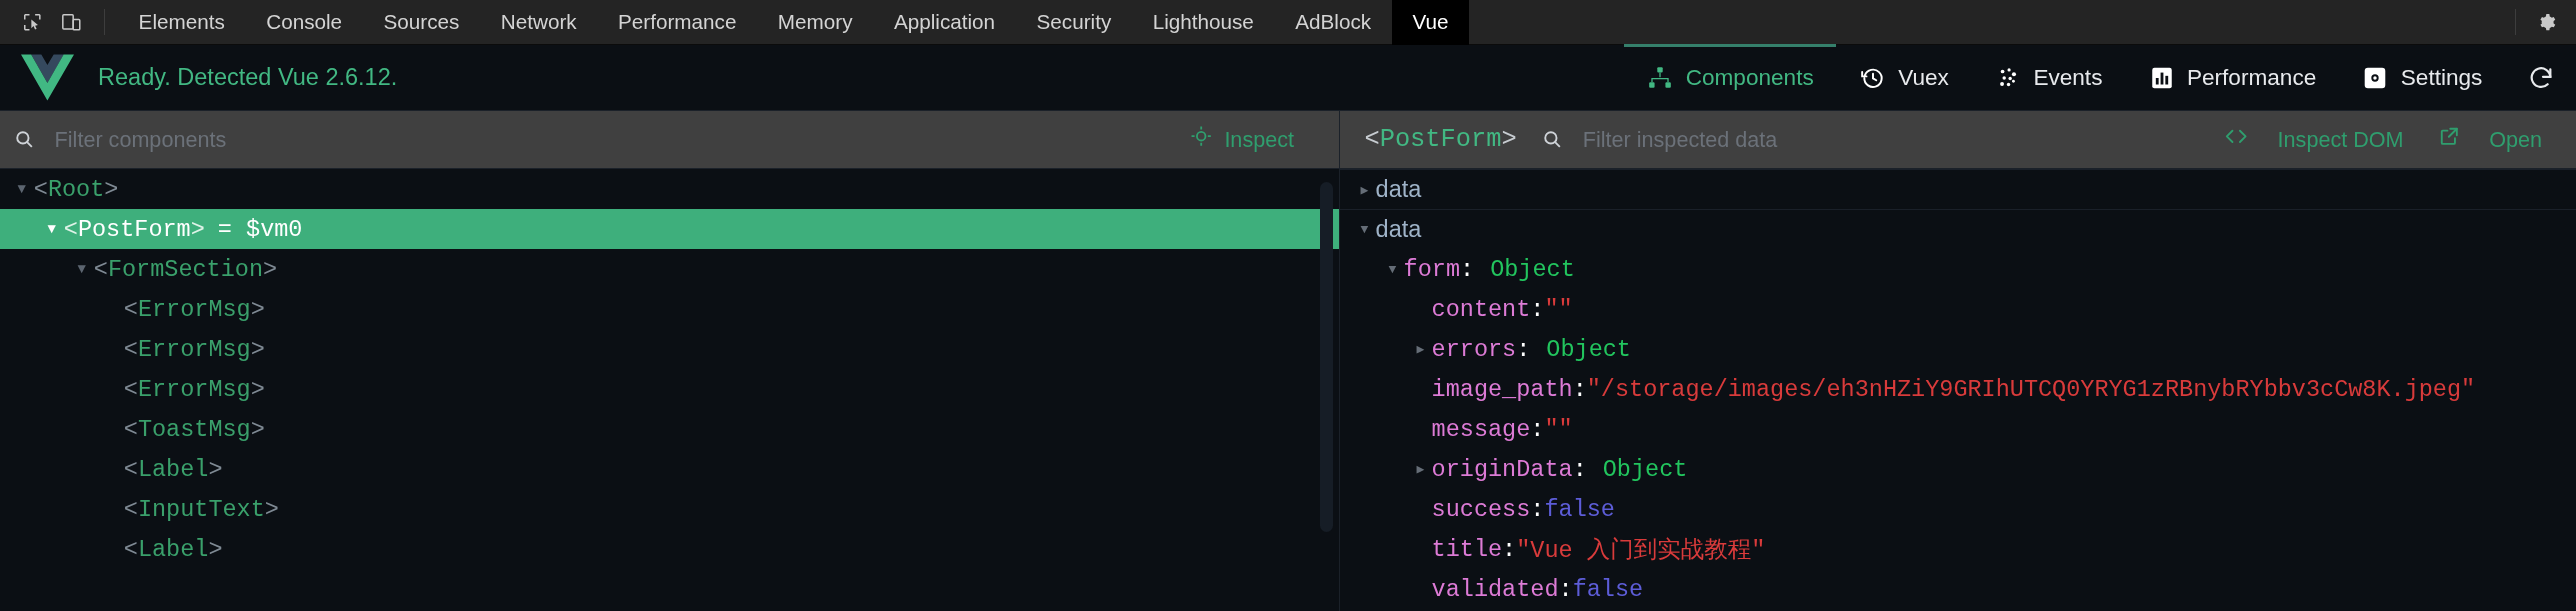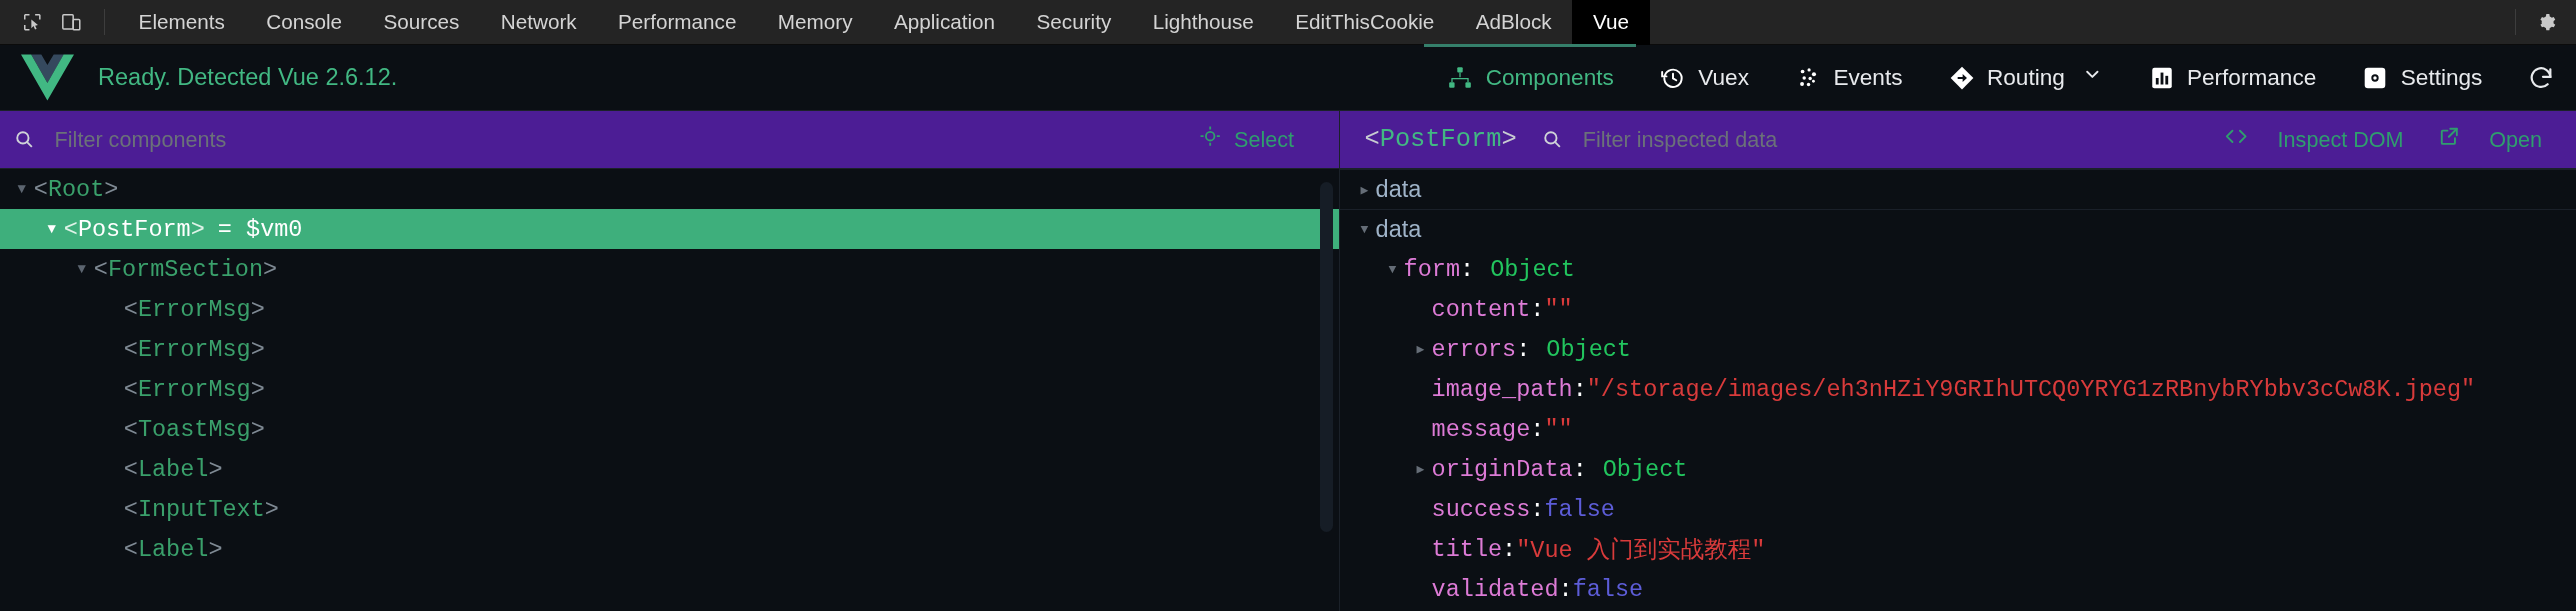--- a/index.html
+++ b/index.html
@@ -82,21 +82,21 @@
   .vue-tab .chev { margin-left: 5.6px; color: #e8eaed; }
   .vue-refresh {
     display: flex; align-items: center; justify-content: center;
     width: 71px; height: 66px; color: #e8eaed;
   }
 
   
   .vue-toolbar {
     display: flex; height: 58px;
     border-bottom: 0.9px solid #1b2129;
-    background: #4c1d95;
+    background: #404040;
   }
   .tb-left {
     width: 1340px; display: flex; align-items: center;
     border-right: 0.9px solid #1b2129; position: relative;
   }
   .tb-right { flex: 1; display: flex; align-items: center; position: relative; }
   .srch-ico { margin-left: 13px; color: #cfd3d8; display:flex; }
   .filter-input {
     background: transparent; border: 0; outline: 0;
     color: #d0d4d9; font-size: 21.6px;
@@ -195,21 +195,20 @@
   <div class="dt-tabs" id="dt-tabs">
       <div class="dt-tab">Elements</div>
       <div class="dt-tab">Console</div>
       <div class="dt-tab">Sources</div>
       <div class="dt-tab">Network</div>
       <div class="dt-tab">Performance</div>
       <div class="dt-tab">Memory</div>
       <div class="dt-tab">Application</div>
       <div class="dt-tab">Security</div>
       <div class="dt-tab">Lighthouse</div>
-      <div class="dt-tab">EditThisCookie</div>
       <div class="dt-tab">AdBlock</div>
       <div class="dt-tab active">Vue</div>
     </div>
   <div class="dt-spacer"></div>
   <div class="dt-right">
     <div class="dt-vdiv"></div>
     <div class="dt-icon-btn">
       <svg width="24.4" height="24.4" viewBox="0 0 24 24" fill="currentColor">
         <path d="M12 8.5a3.5 3.5 0 100 7 3.5 3.5 0 000-7zm0 5.2a1.7 1.7 0 110-3.4 1.7 1.7 0 010 3.4z"></path>
         <path d="M20.3 13.2l-.1-1.2.1-1.2 1.6-1.2-1.5-2.6-1.9.6a7.7 7.7 0 00-2-1.2L16.1 4h-3l-.4 2.4c-.7.3-1.4.7-2 1.2l-1.9-.6L7.3 9.6l1.6 1.2-.1 1.2.1 1.2-1.6 1.2 1.5 2.6 1.9-.6c.6.5 1.3.9 2 1.2l.4 2.4h3l.4-2.4c.7-.3 1.4-.7 2-1.2l1.9.6 1.5-2.6-1.6-1.2z"></path>
@@ -261,32 +260,20 @@
               <circle cx="6.5" cy="17.5" r="1.8"></circle>
               <circle cx="12.5" cy="18" r="1.6"></circle>
               <circle cx="17" cy="15" r="1.3"></circle>
             </svg>
           </span>
           <span>Events</span>
         </div>
         <div class="vue-tab">
           <span class="vt-ico">
             <svg width="26" height="26" viewBox="0 0 24 24" fill="currentColor">
-              <path d="M12 1.5L22.5 12 12 22.5 1.5 12z"></path>
-              <path d="M8 11h4.6V8.3L16.6 12l-4 3.7V13H8z" fill="#0b0f14"></path>
-            </svg>
-          </span>
-          <span>Routing</span>
-          <span class="chev"><svg width="20.7" height="20.7" viewBox="0 0 24 24" fill="none" stroke="currentColor" stroke-width="2.2" stroke-linecap="round" stroke-linejoin="round">
-              <path d="M6 9l6 6 6-6"></path>
-            </svg></span>
-        </div>
-        <div class="vue-tab">
-          <span class="vt-ico">
-            <svg width="26" height="26" viewBox="0 0 24 24" fill="currentColor">
               <rect x="3" y="2.5" width="18" height="19" rx="2"></rect>
               <rect x="6.3" y="12" width="2.6" height="6" fill="#0b0f14"></rect>
               <rect x="10.7" y="7" width="2.6" height="11" fill="#0b0f14"></rect>
               <rect x="15.1" y="10" width="2.6" height="8" fill="#0b0f14"></rect>
             </svg>
           </span>
           <span>Performance</span>
         </div>
         <div class="vue-tab">
           <span class="vt-ico">
@@ -317,21 +304,21 @@
       </span>
       <input class="filter-input" type="text" value="" placeholder="Filter components" style="">
       <div class="tb-left-spacer"></div>
       <div class="select-btn">
         <span>
           <svg width="24.4" height="24.4" viewBox="0 0 24 24" fill="none" stroke="currentColor" stroke-width="1.8">
             <circle cx="12" cy="12" r="4.2"></circle>
             <path d="M12 2.5v3M12 18.5v3M2.5 12h3M18.5 12h3"></path>
           </svg>
         </span>
-        <span>Select</span>
+        <span>Inspect</span>
       </div>
     </div>
     <div class="tb-right">
       <div class="insp-title">
         <span class="brk">&lt;</span><span class="nm">PostForm</span><span class="brk">&gt;</span>
       </div>
       <span class="srch-ico">
         <svg width="22.6" height="22.6" viewBox="0 0 24 24" fill="none" stroke="currentColor" stroke-width="2">
           <circle cx="10.5" cy="10.5" r="6"></circle>
             <path d="M15 15l5 5"></path>

